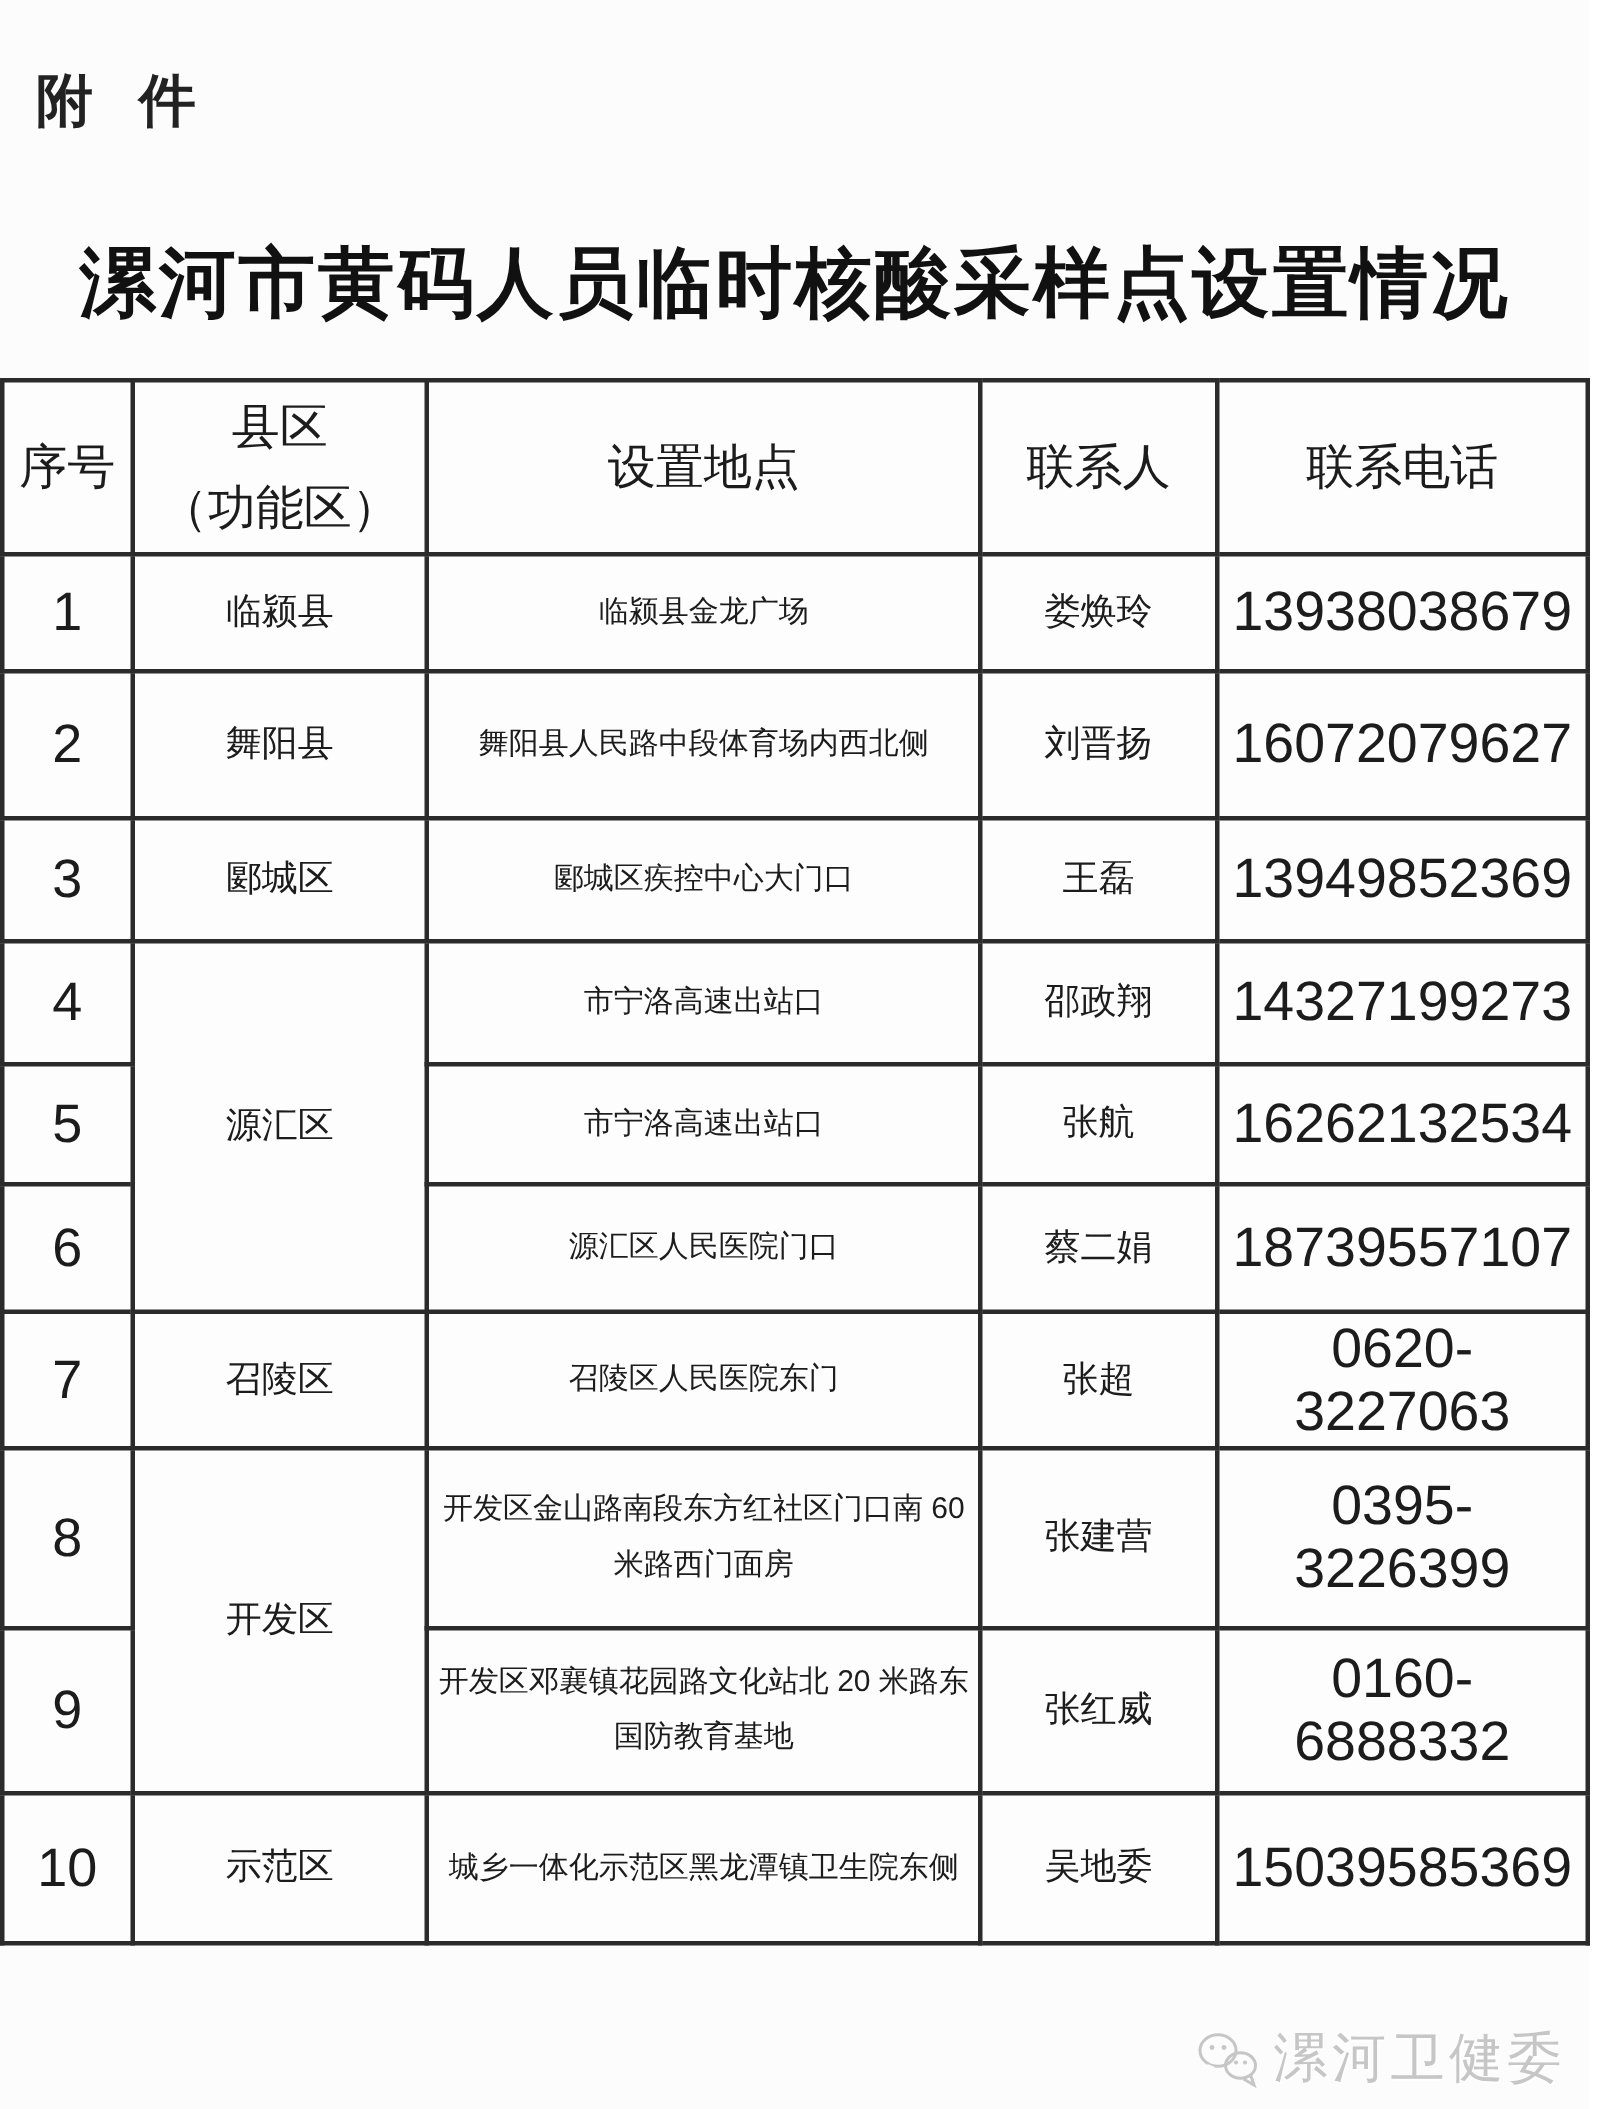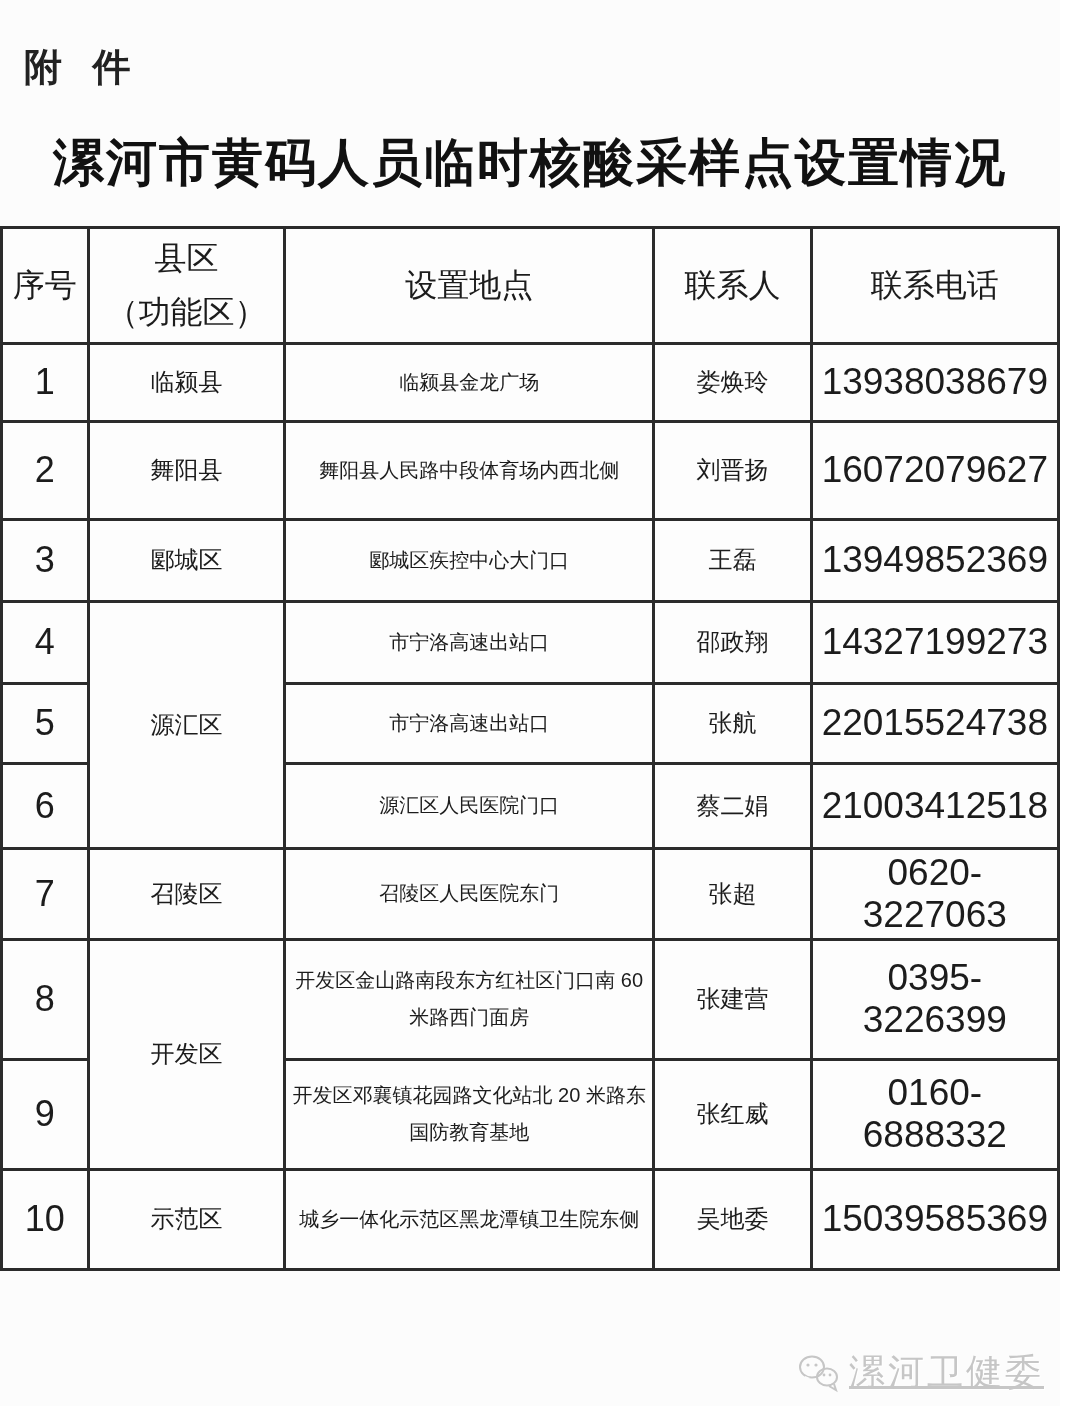--- a/index.html
+++ b/index.html
@@ -18,21 +18,21 @@
   }
   .attachment {
     padding-top: 42px;
     padding-left: 24px;
     font-size: 38px;
     font-weight: bold;
     letter-spacing: 10px;
     color: #222;
   }
   .title {
-    margin: 36px 0 0 0;
+    margin: 62px 0 0 0;
     text-align: center;
     font-size: 51px;
     font-weight: bold;
     letter-spacing: 2px;
     color: #111;
     white-space: nowrap;
   }
   table.sampling {
     margin: 28px auto 0 auto;
     width: 1060px;
@@ -77,21 +77,20 @@
     right: 16px;
     top: 1348px;
     display: flex;
     align-items: center;
     gap: 8px;
     color: #c6c6c6;
     text-shadow: 1px 1px 0 #ffffff;
     font-size: 36px;
     letter-spacing: 3px;
     user-select: none;
-    text-decoration: underline;
   }
   .watermark svg { display: block; }
 </style>
 </head>
 <body>
 
 <div class="page">
 
   <div class="attachment">附 件</div>
 
@@ -143,27 +142,27 @@
         <td class="num idx">4</td>
         <td class="cjk" rowspan="3">源汇区</td>
         <td class="location">市宁洛高速出站口</td>
         <td class="cjk">邵政翔</td>
         <td class="num">14327199273</td>
       </tr>
       <tr class="r5">
         <td class="num idx">5</td>
         <td class="location">市宁洛高速出站口</td>
         <td class="cjk">张航</td>
-        <td class="num">22015524738</td>
+        <td class="num">16262132534</td>
       </tr>
       <tr class="r6">
         <td class="num idx">6</td>
         <td class="location">源汇区人民医院门口</td>
         <td class="cjk">蔡二娟</td>
-        <td class="num">21003412518</td>
+        <td class="num">18739557107</td>
       </tr>
       <tr class="r7">
         <td class="num idx">7</td>
         <td class="cjk">召陵区</td>
         <td class="location">召陵区人民医院东门</td>
         <td class="cjk">张超</td>
         <td class="num">0620-3227063</td>
       </tr>
       <tr class="r8">
         <td class="num idx">8</td>

